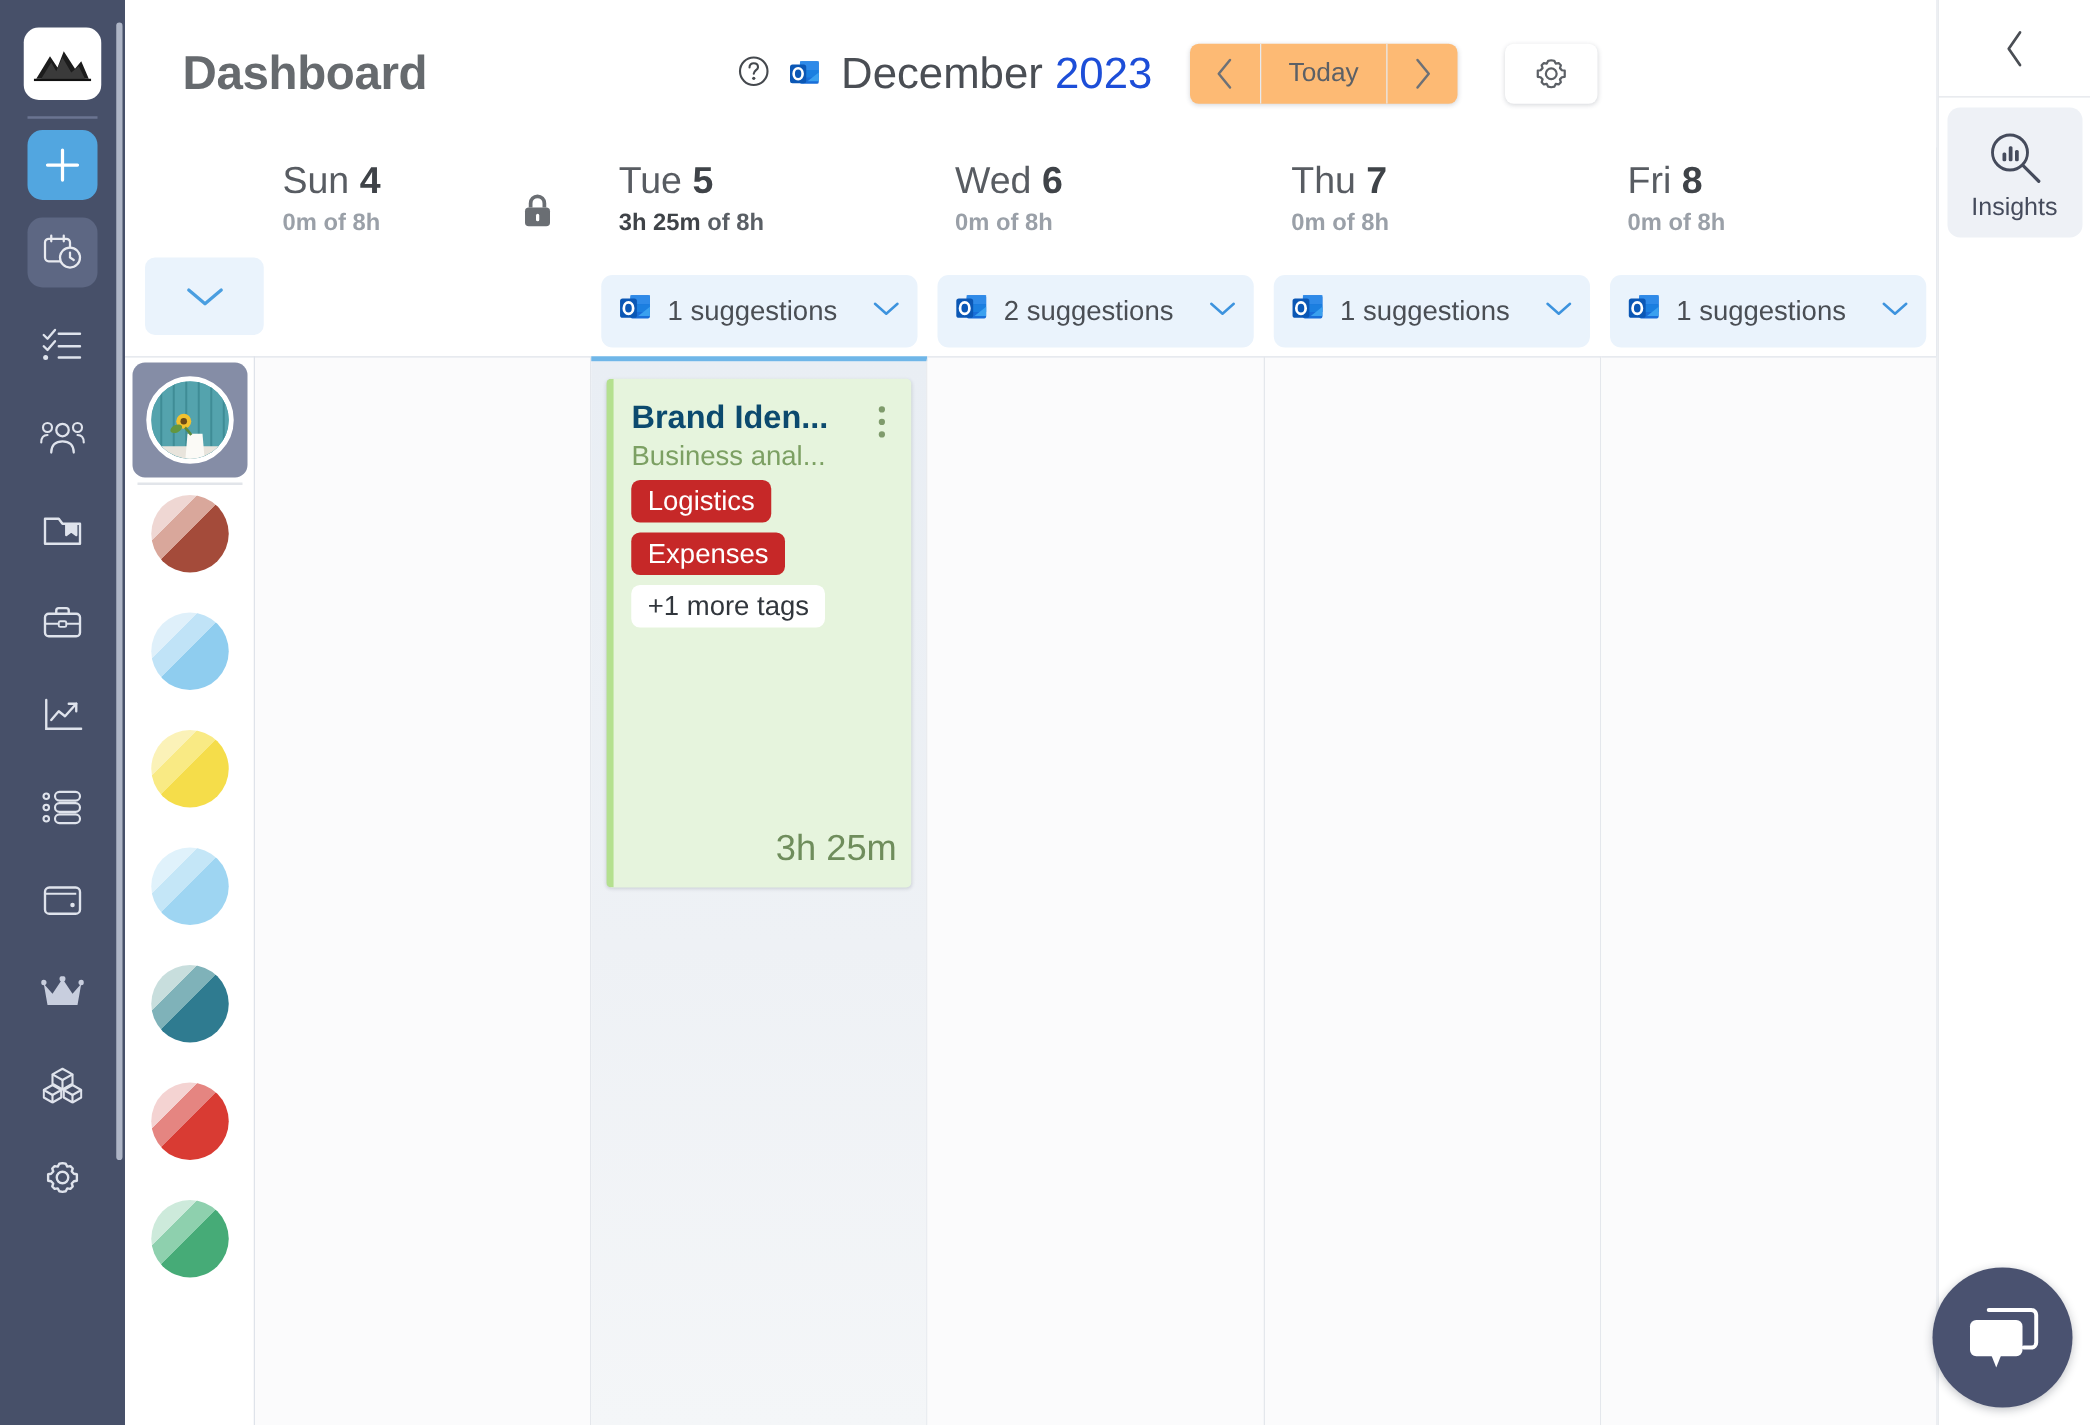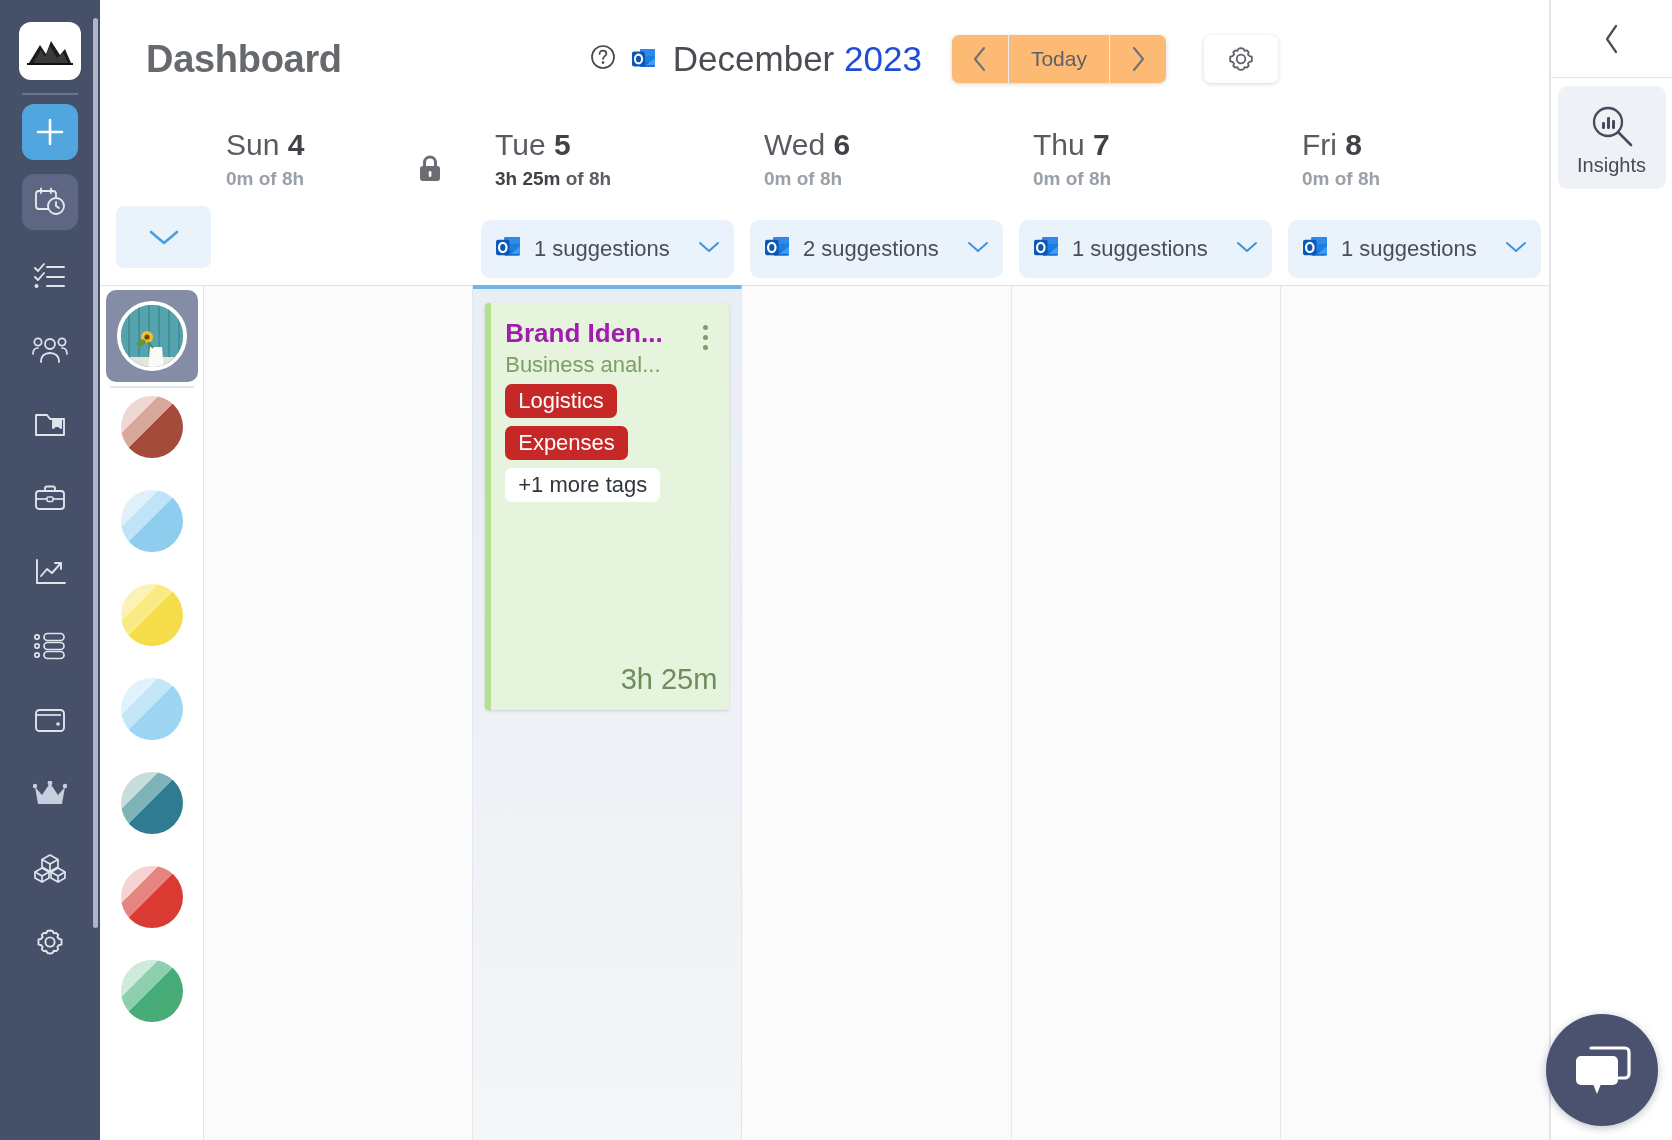--- a/index.html
+++ b/index.html
@@ -212,21 +212,21 @@
     height: 407px;
     background: #e6f4dd;
     border-left: 6px solid #b4e08f;
     border-radius: 4px;
     box-shadow: 0 1px 3px rgba(40,50,70,0.16);
     padding: 16px 12px 14px 14px;
     display: flex; flex-direction: column;
   }
   .card-title-row { display: flex; align-items: flex-start; }
   .card-title {
-    font-size: 26px; font-weight: bold; color: #a21caf;
+    font-size: 26px; font-weight: bold; color: #0c4a6e;
     flex: 1 1 auto; line-height: 1.15;
     overflow: hidden; white-space: nowrap; text-overflow: ellipsis;
   }
   .kebab { width: 24px; display: flex; flex-direction: column; align-items: center; gap: 5px; padding-top: 6px; flex: 0 0 24px; }
   .kebab i { width: 5px; height: 5px; border-radius: 50%; background: #7f9b6c; display: block; }
   .card-sub {
     font-size: 22px; color: #7ca063; margin-top: 2px;
     overflow: hidden; white-space: nowrap; text-overflow: ellipsis;
   }
   .tags { margin-top: 6px; display: flex; flex-direction: column; align-items: flex-start; gap: 8px; }

